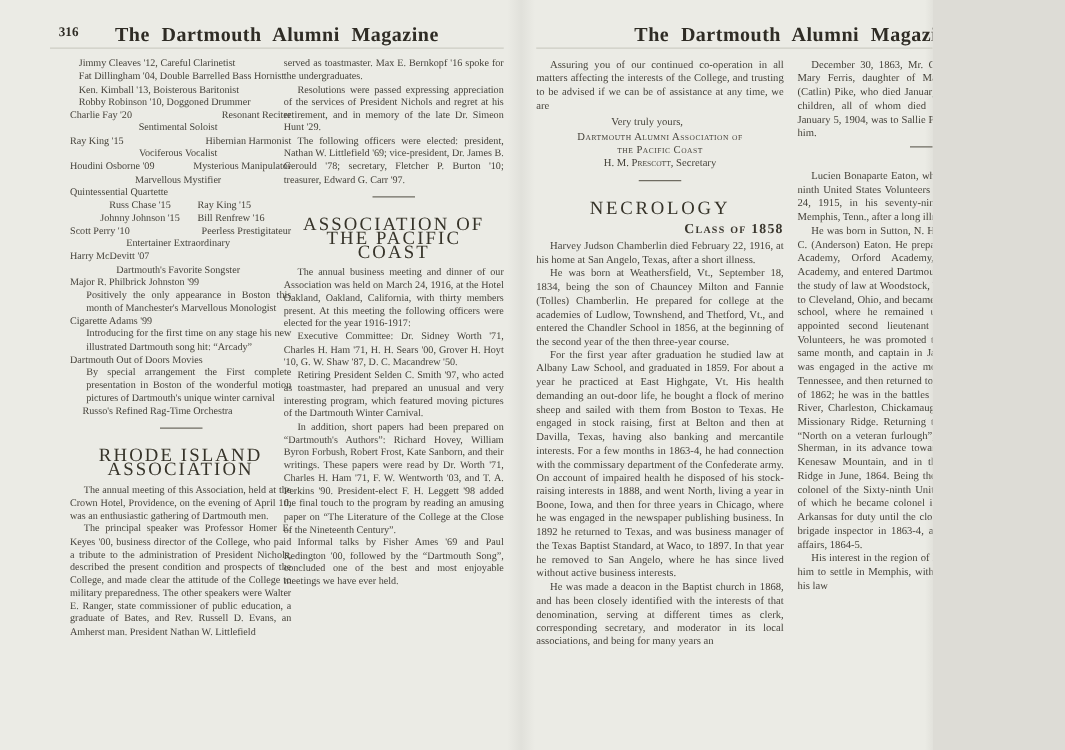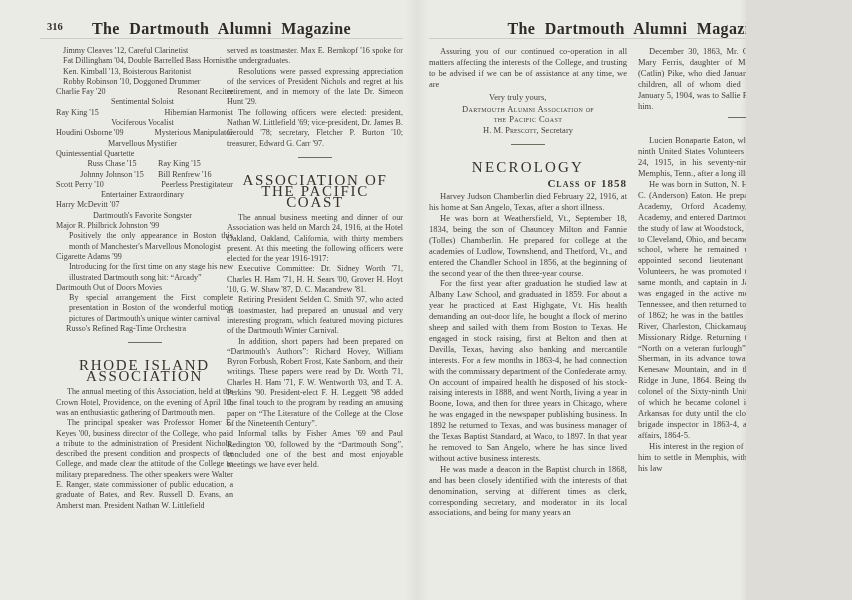--- a/index.html
+++ b/index.html
@@ -256,21 +256,21 @@
 
         <p class="para">The following officers were elected: president, Nathan W. Littlefield '69; vice-president, Dr. James B. Gerould '78; secretary, Fletcher P. Burton '10; treasurer, Edward G. Carr '97.</p>
       </div>
     <div class="divider"></div>
     <h2 class="sec-head">ASSOCIATION OF THE PACIFIC COAST</h2>
     <div class="host">
 
         <p class="para">The annual business meeting and dinner of our Association was held on March 24, 1916, at the Hotel Oakland, Oakland, California, with thirty members present.  At this meeting the following officers were elected for the year 1916-1917:</p>
 
 
-        <p class="para">Executive Committee: Dr. Sidney Worth '71, Charles H. Ham '71, H. H. Sears '00, Grover H. Hoyt '10, G. W. Shaw '87, D. C. Macandrew '81.</p>
+        <p class="para">Executive Committee: Dr. Sidney Worth '71, Charles H. Ham '71, H. H. Sears '00, Grover H. Hoyt '10, G. W. Shaw '87, D. C. Macandrew '50.</p>
 
         <p class="para">Retiring President Selden C. Smith '97, who acted as toastmaster, had prepared an unusual and very interesting program, which featured moving pictures of the Dartmouth Winter Carnival.</p>
 
         <p class="para">In addition, short papers had been prepared on “Dartmouth's Authors”:  Richard Hovey, William Byron Forbush, Robert Frost, Kate Sanborn, and their writings. These papers were read by Dr. Worth '71, Charles H. Ham '71, F. W. Wentworth '03, and T. A. Perkins '90.  President-elect F. H. Leggett '98 added the final touch to the program by reading an amusing paper on “The Literature of the College at the Close of the Nineteenth Century”.</p>
 
         <p class="para">Informal talks by Fisher Ames '69 and Paul Redington '00, followed by the “Dartmouth Song”, concluded one of the best and most enjoyable meetings we have ever held.</p>
       </div>
   </div>
 
   <div class="col" id="col3">

